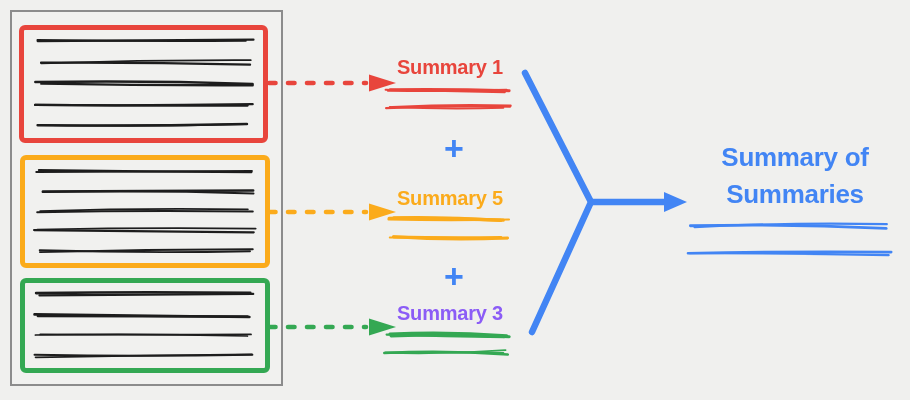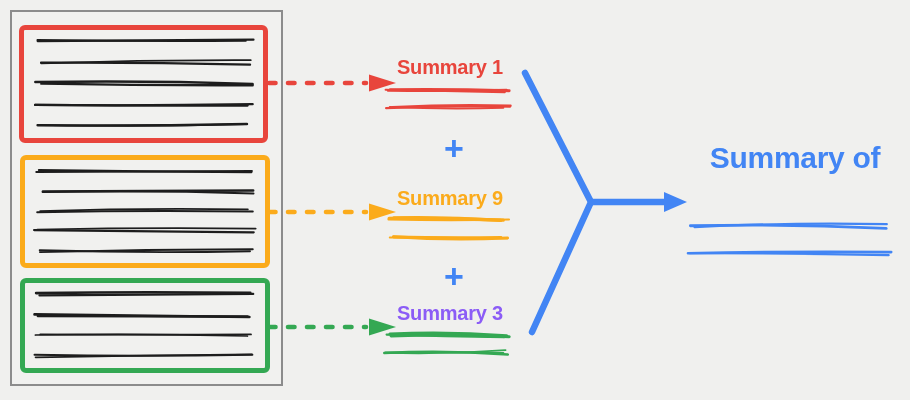--- a/index.html
+++ b/index.html
@@ -36,21 +36,21 @@
   }
   .plus{
     left:436px;width:36px;height:36px;
     text-align:center;
     font-size:34px;font-weight:700;
     line-height:36px;
   }
   .result-title{
     left:690px;top:139px;width:210px;
     text-align:center;
-    font-size:30px;font-weight:700;
+    font-size:26px;font-weight:700;
     line-height:37px;
     letter-spacing:-0.3px;
   }
   .result-title span{display:block;}
   svg{display:block;overflow:visible;}
 </style>
 </head>
 <body style="background: rgb(240, 240, 238);">
 
 <div class="canvas">
@@ -116,21 +116,21 @@
       <path d="M 7.3 3.6 Q 66.8 2.7 126.2 4.8" fill="none" stroke="#e8453c" stroke-width="2.88" stroke-linecap="round"></path>
       <path d="M 5.0 4.5 Q 64.2 5.3 123.5 3.9" fill="none" stroke="#e8453c" stroke-width="2.37" stroke-linecap="round"></path>
       <path d="M 2.6 3.7 Q 62.2 5.1 121.8 6.3" fill="none" stroke="#e8453c" stroke-width="1.99" stroke-linecap="round"></path>
       <path d="M 3.1 22.2 Q 65.2 19.5 127.2 20.6" fill="none" stroke="#e8453c" stroke-width="2.16" stroke-linecap="round"></path>
       <path d="M 9.5 21.0 Q 68.6 18.1 127.7 19.6" fill="none" stroke="#e8453c" stroke-width="2.03" stroke-linecap="round"></path>
       <path d="M 6.8 21.1 Q 63.6 23.4 120.3 21.8" fill="none" stroke="#e8453c" stroke-width="2.03" stroke-linecap="round"></path>
     </svg>
 
   <div class="abs plus" style="top: 130px; color: rgb(66, 133, 244);">+</div>
 
-  <div class="abs lbl" style="top: 187px; color: rgb(251, 171, 27);">Summary 9</div>
+  <div class="abs lbl" style="top: 187px; color: rgb(251, 171, 27);">Summary 5</div>
   <svg class="abs scribble" style="left:386px;top:214px;" width="124" height="28">
       <path d="M 7.8 3.8 Q 61.3 2.8 114.8 6.3" fill="none" stroke="#fbab1b" stroke-width="3.23" stroke-linecap="round"></path>
       <path d="M 2.5 5.4 Q 62.8 6.8 123.0 5.5" fill="none" stroke="#fbab1b" stroke-width="2.09" stroke-linecap="round"></path>
       <path d="M 3.2 4.3 Q 60.2 3.9 117.2 6.2" fill="none" stroke="#fbab1b" stroke-width="3.34" stroke-linecap="round"></path>
       <path d="M 3.8 23.4 Q 62.7 24.1 121.6 24.3" fill="none" stroke="#fbab1b" stroke-width="2.03" stroke-linecap="round"></path>
       <path d="M 7.3 22.9 Q 61.2 24.1 115.0 23.3" fill="none" stroke="#fbab1b" stroke-width="2.66" stroke-linecap="round"></path>
       <path d="M 7.7 22.7 Q 64.6 26.7 121.5 23.9" fill="none" stroke="#fbab1b" stroke-width="2.98" stroke-linecap="round"></path>
     </svg>
 
   <div class="abs plus" style="top: 258px; color: rgb(66, 133, 244);">+</div>
@@ -146,20 +146,21 @@
     </svg>
 
   <svg class="abs" style="left: 500px; top: 60px; color: rgb(66, 133, 244);" width="200" height="285">
     <path d="M25 13 L91 142 L32 272" fill="none" stroke="currentColor" stroke-width="6.5" stroke-linecap="round" stroke-linejoin="round"></path>
     <line x1="91" y1="142" x2="166" y2="142" stroke="currentColor" stroke-width="6.5" stroke-linecap="round"></line>
     <polygon points="164,132 187,142 164,152" fill="currentColor"></polygon>
   </svg>
 
   <div class="abs result-title" style="color: rgb(66, 133, 244);">
     <span>Summary of</span>
+    <span>Summaries</span>
   </div>
   <svg class="abs scribble" style="left:686px;top:222px;" width="210" height="36">
       <path d="M 8.6 5.1 Q 104.7 0.2 200.8 2.2" fill="none" stroke="#4285f4" stroke-width="2.23" stroke-linecap="round"></path>
       <path d="M 4.4 3.8 Q 102.3 1.5 200.2 6.4" fill="none" stroke="#4285f4" stroke-width="2.86" stroke-linecap="round"></path>
       <path d="M 4.2 31.2 Q 103.4 31.0 202.6 33.2" fill="none" stroke="#4285f4" stroke-width="2.34" stroke-linecap="round"></path>
       <path d="M 2.0 31.2 Q 103.6 29.2 205.2 30.1" fill="none" stroke="#4285f4" stroke-width="2.62" stroke-linecap="round"></path>
     </svg>
 
 </div>
 

